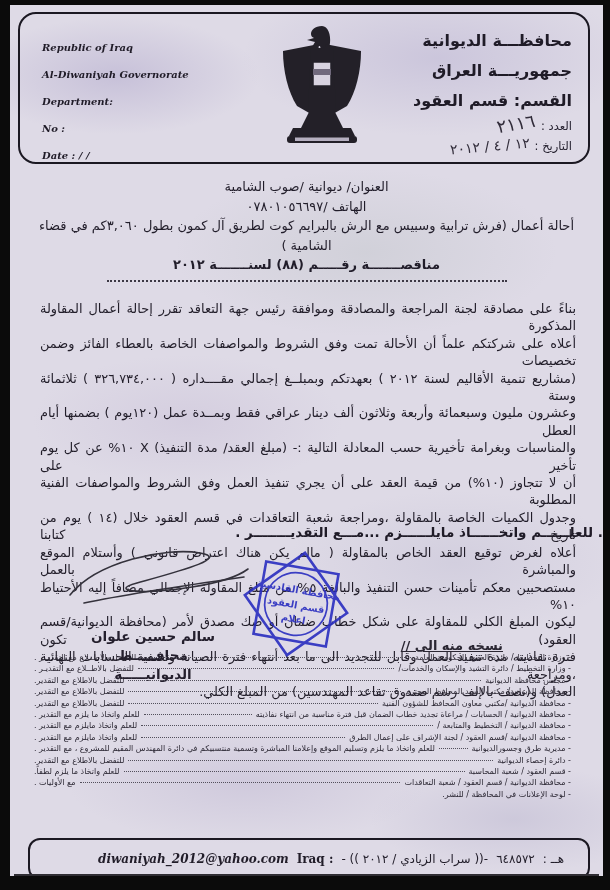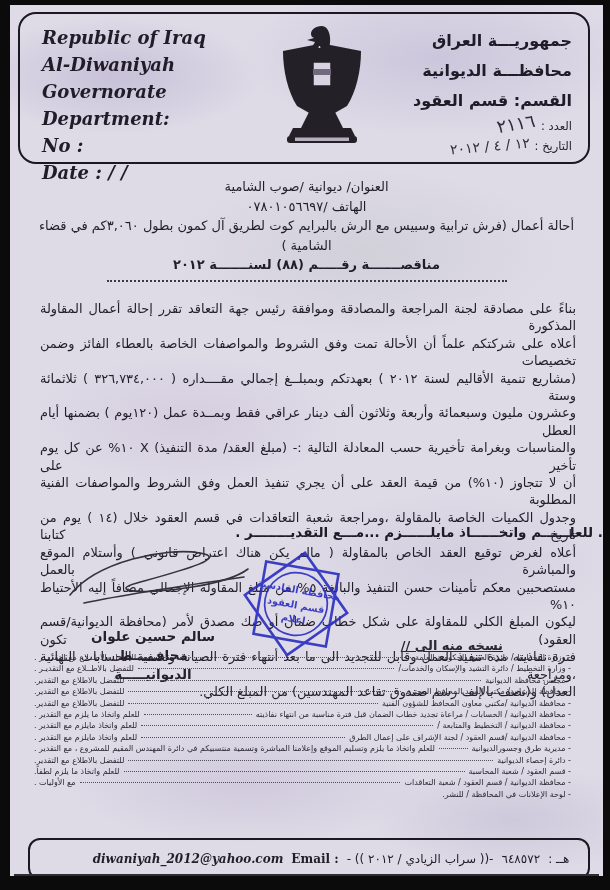--- a/index.html
+++ b/index.html
@@ -18,21 +18,21 @@
       radial-gradient(ellipse 260px 110px at 30% 47%, rgba(168,150,192,.18), transparent 60%),
       radial-gradient(ellipse 280px 120px at 75% 63%, rgba(150,148,184,.16), transparent 60%),
       radial-gradient(ellipse 300px 100px at 40% 88%, rgba(158,146,188,.22), transparent 60%),
       radial-gradient(ellipse 240px 90px at 85% 92%, rgba(146,140,180,.22), transparent 60%);
   }
   
   .header-box{
     position:absolute;left:8px;top:7px;width:568px;height:148px;
     border:2px solid #1b1822;border-radius:18px;display:flex;justify-content:space-between;
   }
-  .hdr-en{width:215px;padding:10px 0 0 22px;font-family:"DejaVu Serif",serif;font-style:italic;font-weight:700;font-size:18px;line-height:27px;color:#201c28;}
+  .hdr-en{width:215px;padding:20px 0 0 22px;font-family:"DejaVu Serif",serif;font-style:italic;font-weight:700;font-size:10px;line-height:27px;color:#201c28;}
   .hdr-emblem{width:110px;display:flex;justify-content:center;padding-top:10px;}
   .hdr-ar{width:185px;padding:12px 16px 0 0;text-align:right;direction:rtl;}
   .hdr-ar .cal{font-size:16px;font-weight:700;line-height:30px;color:#1f1b27;}
   .hdr-ar .numline{font-size:11.5px;line-height:20px;display:flex;direction:rtl;align-items:center;gap:5px;}
   .handwrit-no{font-size:18px;font-weight:400;color:#312c3a;transform:rotate(-10deg) translateY(-2px);display:inline-block;}
   .handwrit-date{font-size:14px;color:#312c3a;transform:rotate(-5deg);display:inline-block;letter-spacing:1px;}
   
   .recipient{position:absolute;left:0;right:0;top:172px;text-align:center;direction:rtl;font-size:13px;line-height:19.5px;color:#211d2a;}
   .recipient .b{font-weight:600;}
   .dots-sep{margin:3px auto 0;width:400px;border-bottom:2px dotted #3c3844;height:2px;}
@@ -92,22 +92,22 @@
             <path d="M18 104h58l4 8H14z"></path>
             <rect x="12" y="112" width="70" height="7" rx="3"></rect>
           </g>
           <rect x="38" y="38" width="18" height="24" fill="#d8d3e0" stroke="#232028" stroke-width="1.5"></rect>
           <rect x="38" y="45" width="18" height="6" fill="#716a7d"></rect>
           <rect x="20" y="113.5" width="54" height="3.5" fill="#cfc9da" opacity="0.85"></rect>
         </svg>
       </div>
 
       <div class="hdr-ar">
+        <div class="cal">محافظـــة الديوانية</div>
         <div class="cal">جمهوريـــة العراق</div>
-        <div class="cal">محافظـــة الديوانية</div>
         <div class="cal">القسم: قسم العقود</div>
         <div class="numline">
           <span>العدد :</span>
           <span class="handwrit-no">٢١١٦</span>
         </div>
         <div class="numline">
           <span>التاريخ :</span>
           <span class="handwrit-date">١٢ / ٤ / ٢٠١٢</span>
         </div>
       </div>
@@ -254,20 +254,20 @@
         <div class="dist-row">
           <span class="dist-to">لوحة الإعلانات في المحافظة / للنشر.</span>
 
         </div>
       </div>
 
     <div class="footer-box">
       <span>هــ :</span>
       <span>٦٤٨٥٧٢</span>
       <span>-(( سراب الزيادي  / ٢٠١٢ )) -</span>
-      <span class="email-lb">Email :</span>
+      <span class="email-lb">Iraq :</span>
       <span class="email-val">diwaniyah_2012@yahoo.com</span>
     </div>
 
     <div class="bottom-rule"></div>
   </div>
   <div class="bottom-bar"></div>
 </div>
 
 </body></html>

